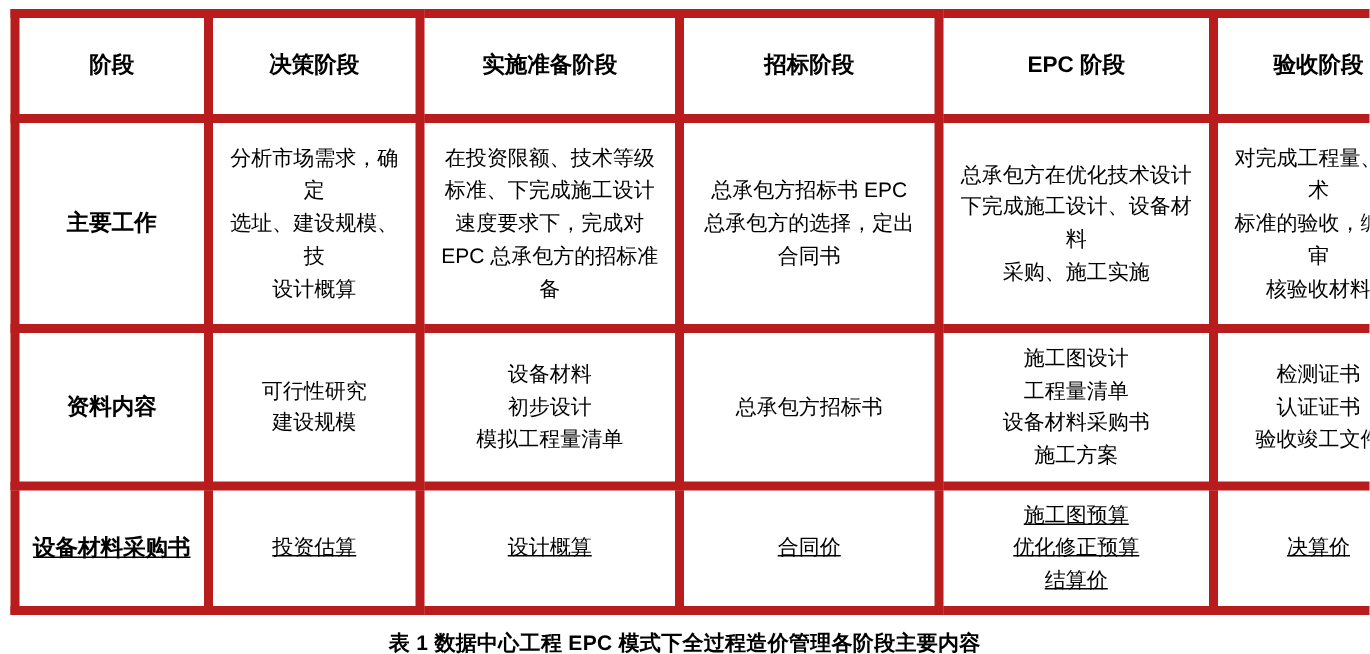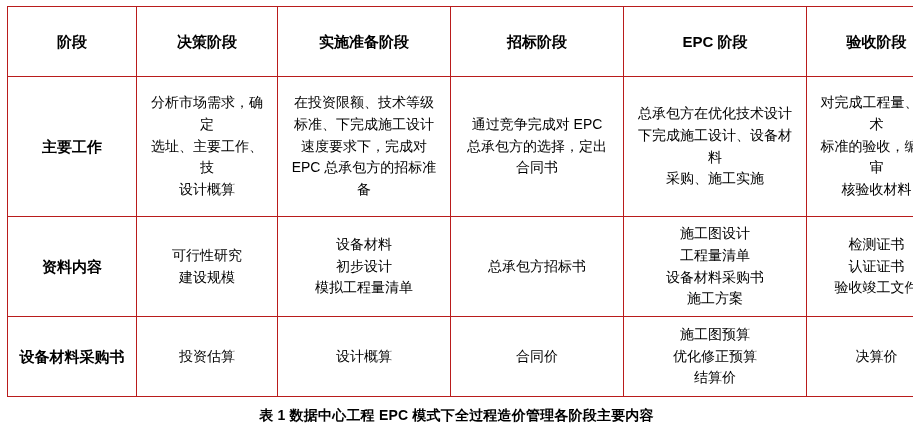--- a/index.html
+++ b/index.html
@@ -20,21 +20,21 @@
     position: relative;
     box-sizing: border-box;
   }
   table.matrix {
     border-collapse: collapse;
     width: 899px;
     margin: 6px 7px 0 7px;
     table-layout: fixed;
   }
   table.matrix td, table.matrix th {
-    border: 1px solid #b91c1c;
+    border: 6px solid #b91c1c;
     text-align: center;
     vertical-align: middle;
     padding: 6px 8px;
     box-sizing: border-box;
     line-height: 1.55;
   }
   .col-label { width: 129px; }
   .col-a { width: 141px; }
   .col-b { width: 173px; }
   .col-c { width: 173px; }
@@ -48,21 +48,21 @@
   }
   tbody td.rowhead {
     font-weight: bold;
     font-size: 15px;
   }
   tbody td.cell {
     font-size: 14px;
   }
   tr.r-main td { height: 140px; }
   tr.r-docs td { height: 100px; }
-  tr.r-cost td { height: 80px; }
+  tr.r-cost td { height: 80px; text-decoration: underline; }
 
   .cell .line { display: block; }
 
   .caption {
     width: 899px;
     margin: 10px auto 0 auto;
     text-align: center;
     font-size: 14px;
     font-weight: bold;
     letter-spacing: 0.2px;
@@ -91,32 +91,32 @@
         <th>EPC 阶段</th>
         <th>验收阶段</th>
       </tr>
     </thead>
     <tbody>
 
       <tr class="r-main">
         <td class="rowhead">主要工作</td>
         <td class="cell">
           <span class="line">分析市场需求，确定</span>
-          <span class="line">选址、主要工作、技</span>
+          <span class="line">选址、建设规模、技</span>
           <span class="line">设计概算</span>
         </td>
         <td class="cell">
           <span class="line">在投资限额、技术等级</span>
           <span class="line">标准、下完成施工设计</span>
           <span class="line">速度要求下，完成对</span>
           <span class="line">EPC 总承包方的招标准</span>
           <span class="line">备</span>
         </td>
         <td class="cell">
-          <span class="line">通过竞争完成对 EPC</span>
+          <span class="line">总承包方招标书 EPC</span>
           <span class="line">总承包方的选择，定出</span>
           <span class="line">合同书</span>
         </td>
         <td class="cell">
           <span class="line">总承包方在优化技术设计</span>
           <span class="line">下完成施工设计、设备材料</span>
           <span class="line">采购、施工实施</span>
         </td>
         <td class="cell">
           <span class="line">对完成工程量、技术</span>

